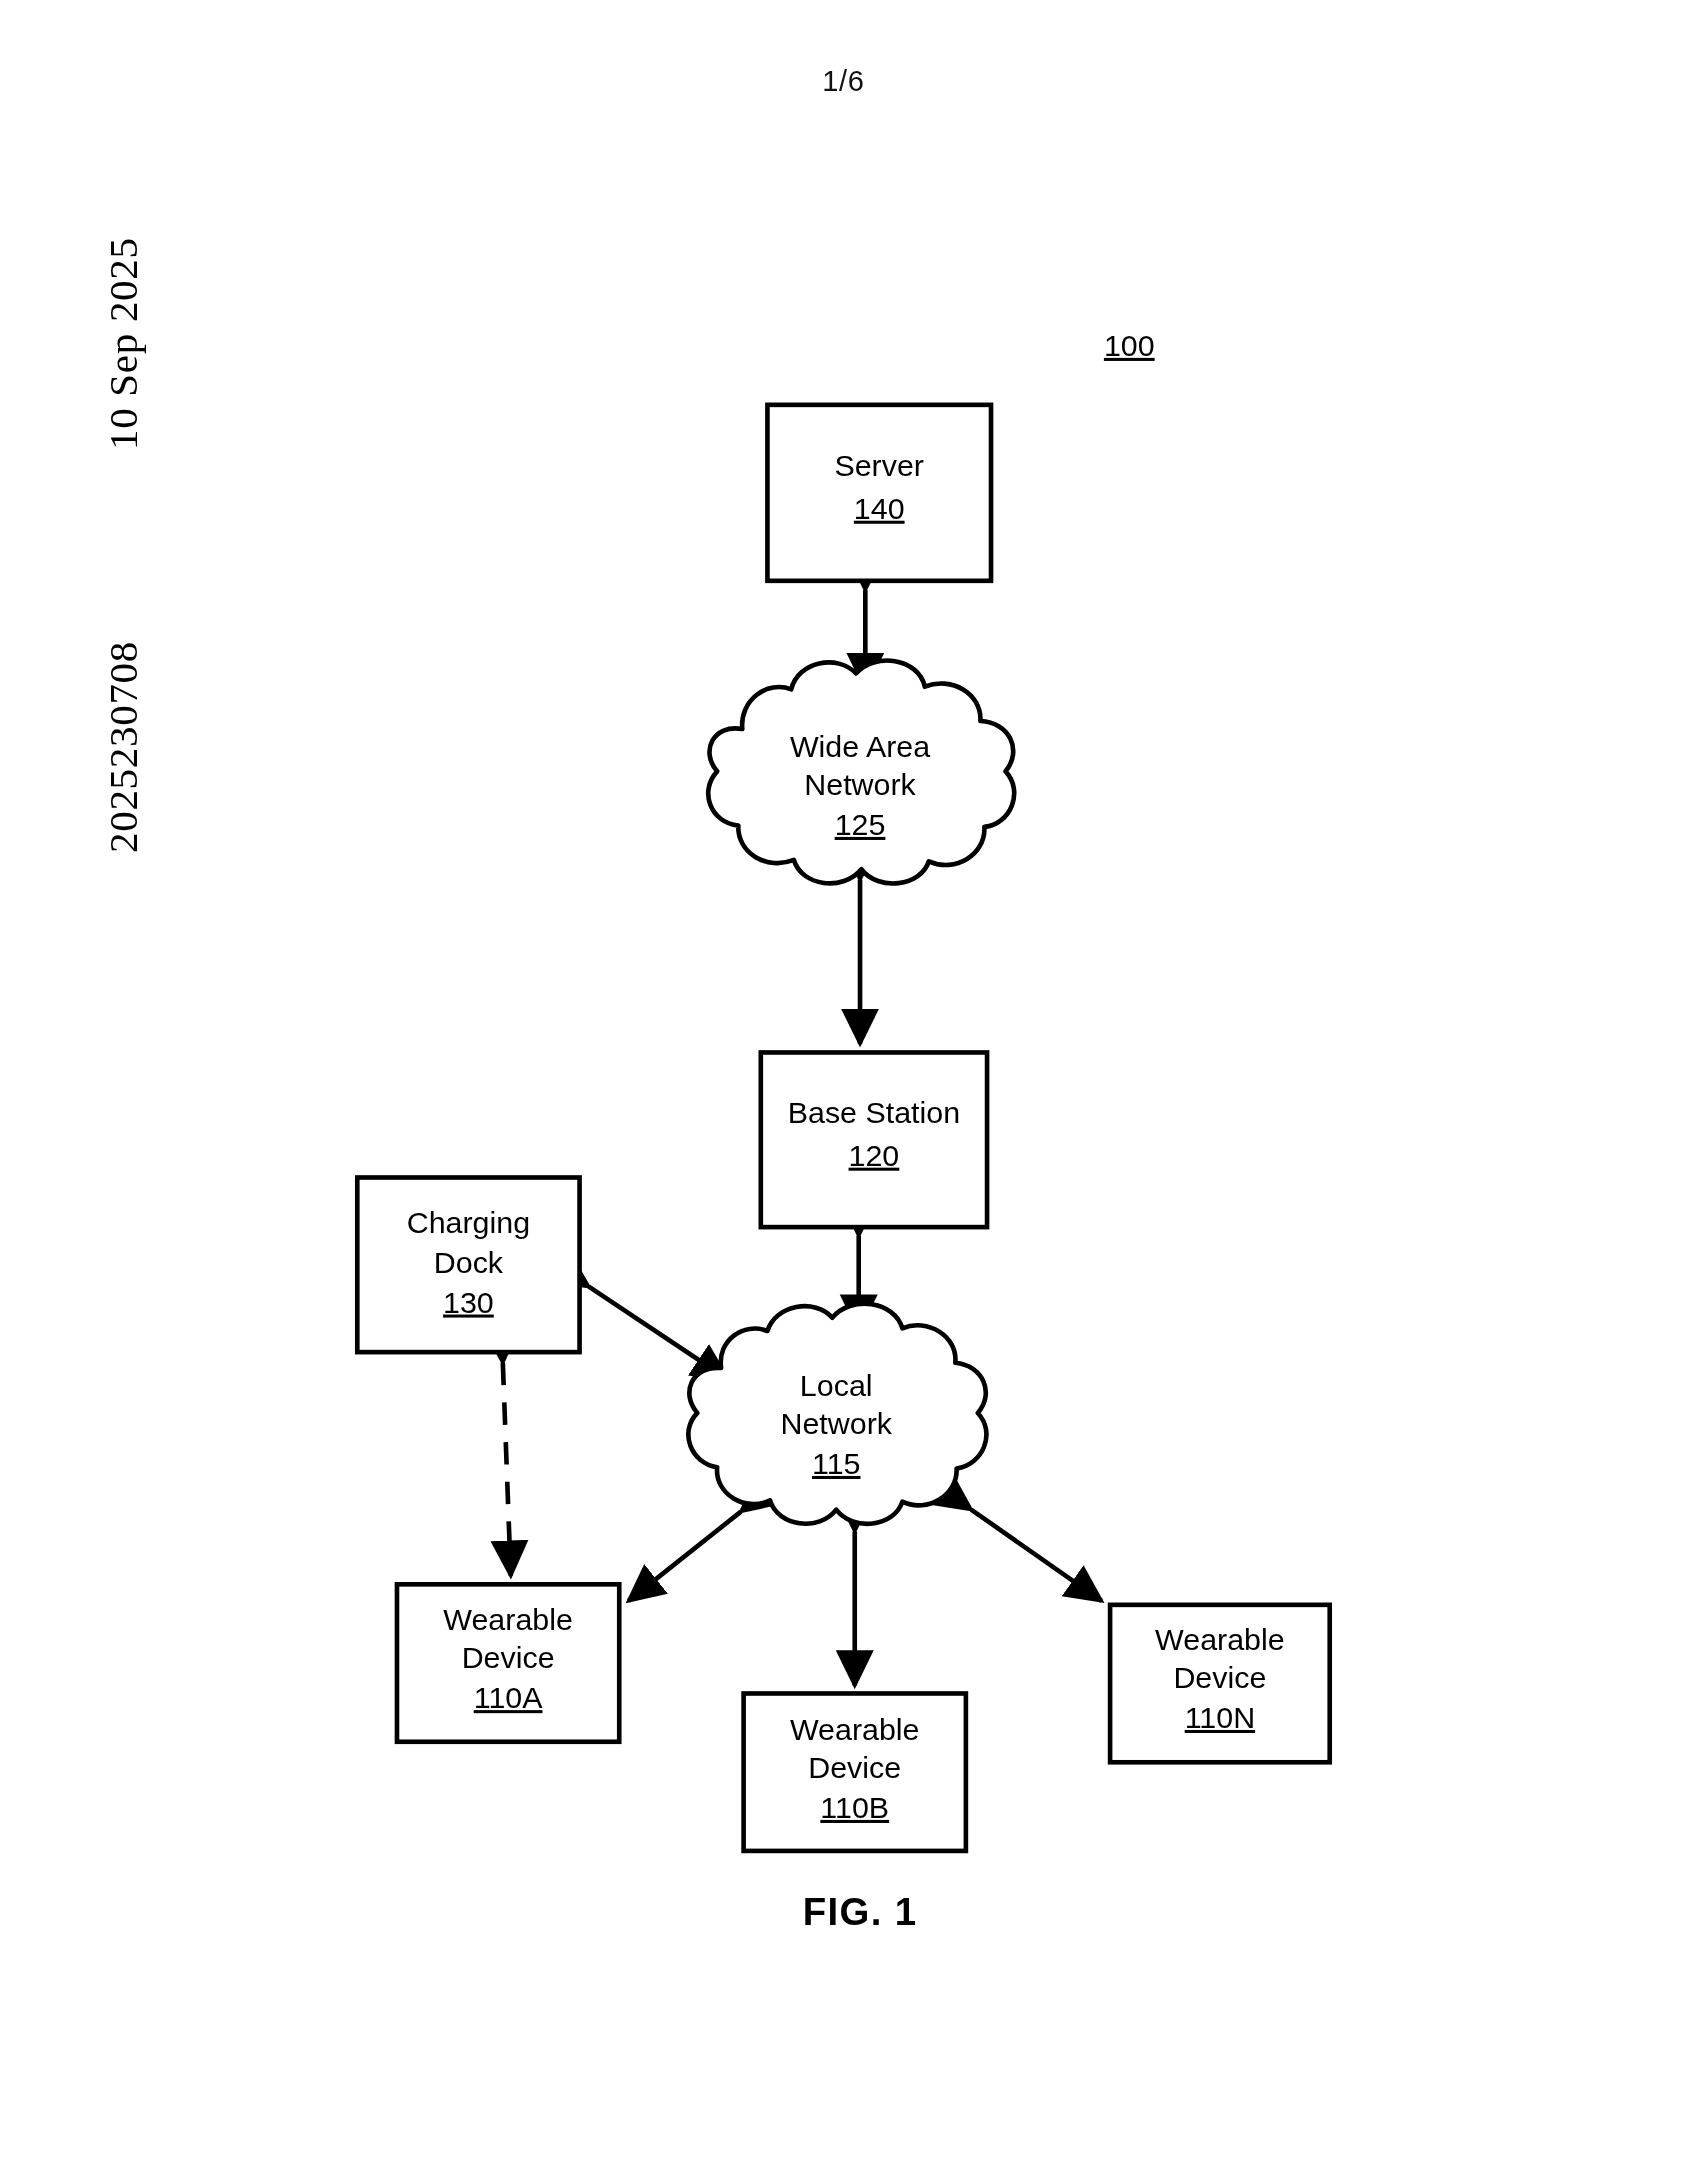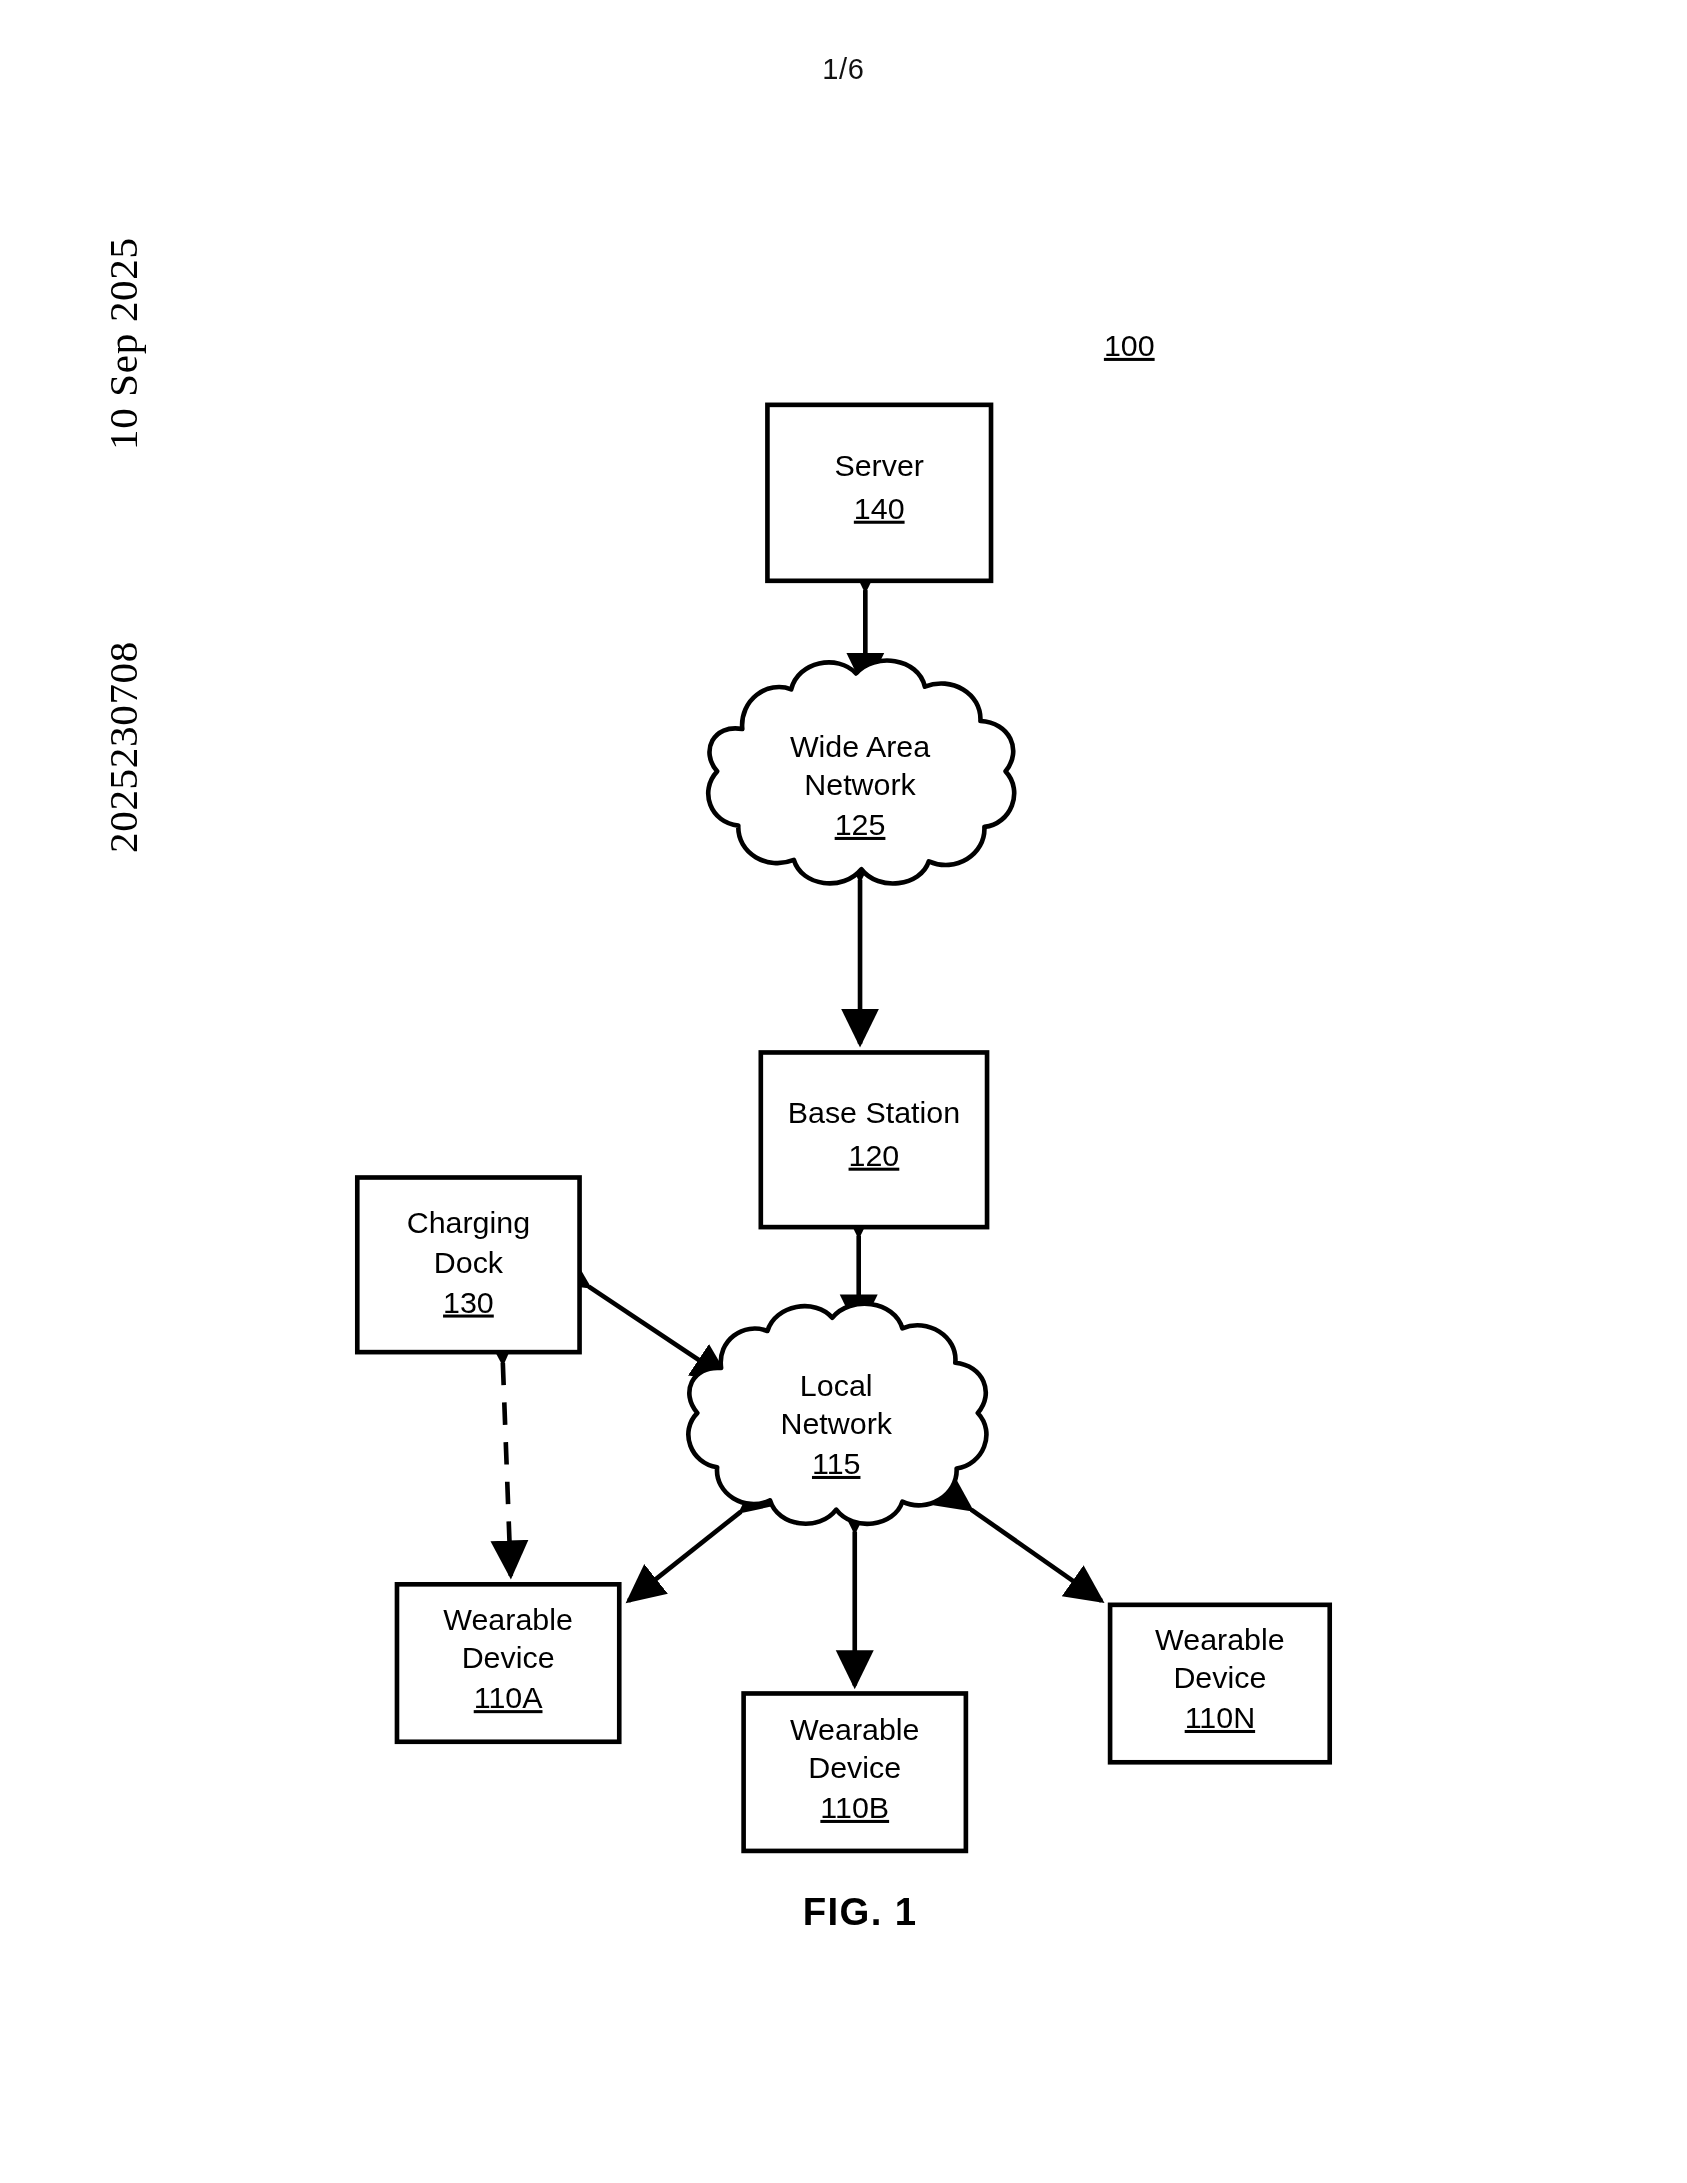--- a/index.html
+++ b/index.html
@@ -2,21 +2,21 @@
 <html style="font-size:10.6px"><head>
 <meta charset="utf-8">
 <style>
   html,body{margin:0;padding:0;background:#fff;}
   body{width:1687px;height:2183px;position:relative;overflow:hidden;
        font-family:"Liberation Sans",sans-serif;color:#000;}
 
   #page{position:absolute;left:0;top:0;width:1687px;height:2183px;background:#ffffff;}
 
   
-  .page-num{position:absolute;left:0;top:53px;width:1687px;text-align:center;
+  .page-num{position:absolute;left:0;top:65px;width:1687px;text-align:center;
             font-size:29px;letter-spacing:0.7px;color:#111;}
 
   
   .stamp{position:absolute;font-family:"Liberation Serif",serif;font-size:41px;
          color:#000;white-space:nowrap;transform-origin:0 0;
          transform:rotate(-90deg);letter-spacing:0.7px;}
   .stamp-date{left:99px;top:450px;}
   .stamp-num {left:99px;top:853px;}
 
   

